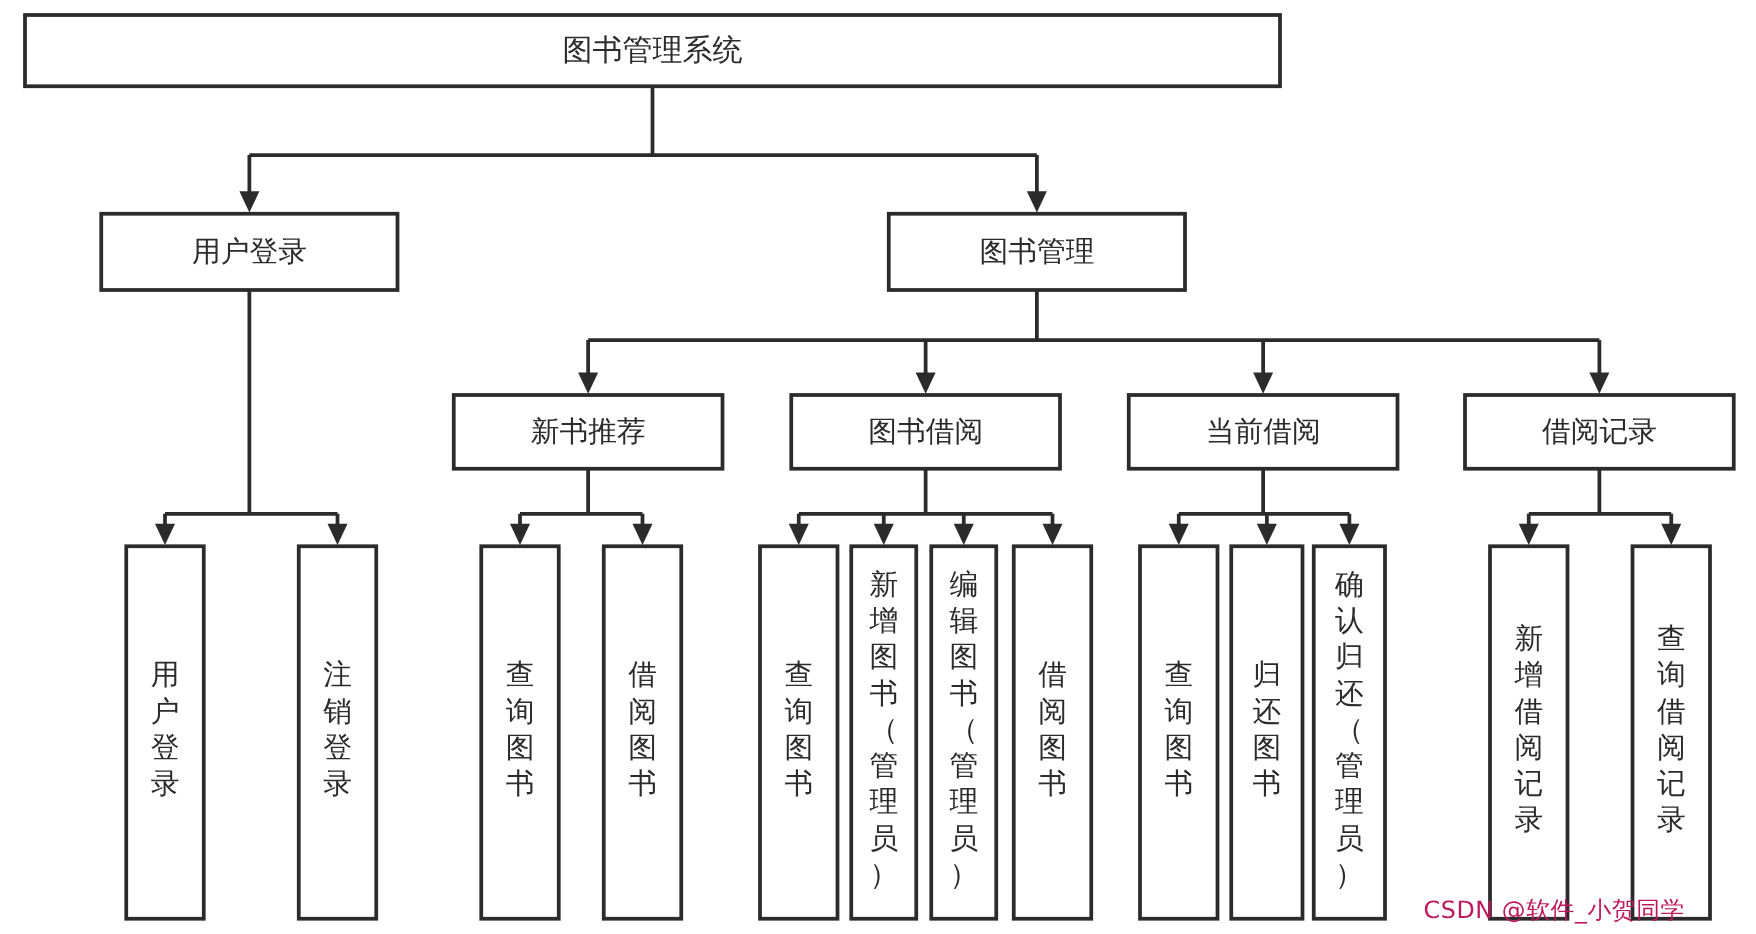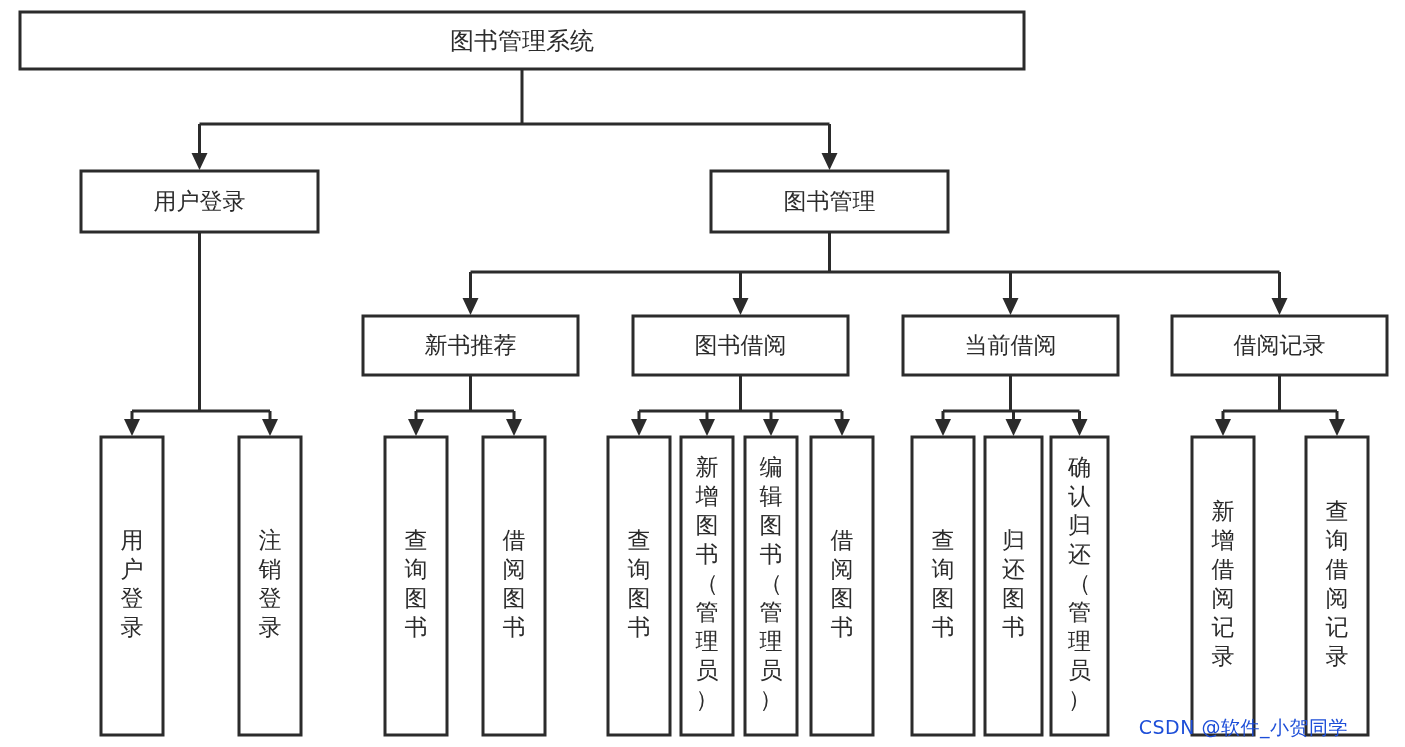--- a/index.html
+++ b/index.html
@@ -58,21 +58,21 @@
   .arrow-head {
     fill: #2b2b2b;
     stroke: none;
   }
   .watermark {
     position: absolute;
     right: 12px;
     bottom: 6px;
     font-family: "DejaVu Sans", "Liberation Sans", sans-serif;
     font-size: 19px;
-    color: #1d4ed8;
+    color: #be185d;
     letter-spacing: 0.5px;
     pointer-events: none;
     user-select: none;
   }
 </style>
 </head>
 <body>
 
 <div id="diagram-root">
   <svg class="tree-canvas" viewBox="0 0 1405 747" xmlns="http://www.w3.org/2000/svg">

